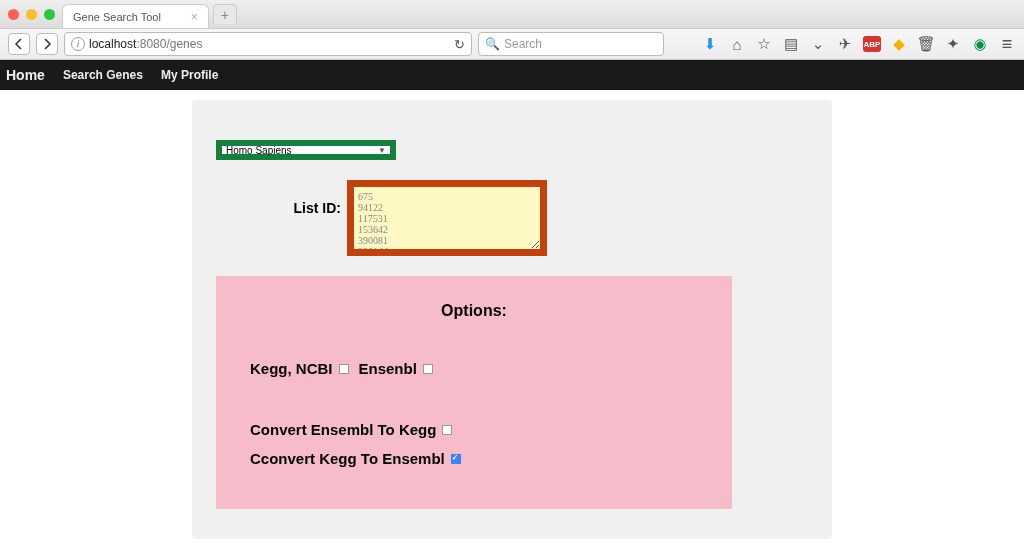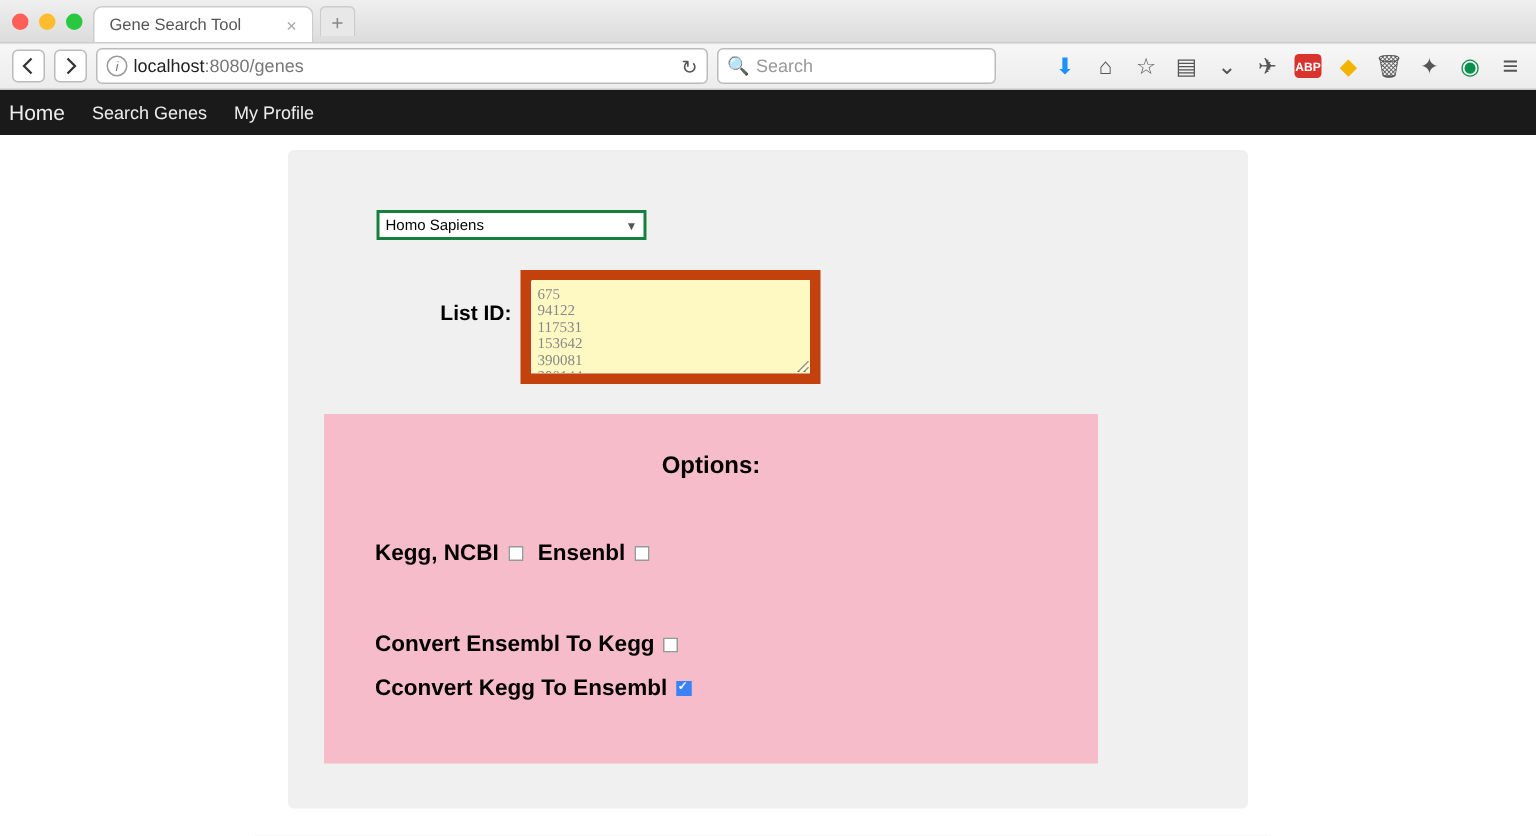--- a/index.html
+++ b/index.html
@@ -22,30 +22,30 @@
   .info-i { width:14px; height:14px; border:1px solid #999; border-radius:50%; display:inline-flex; align-items:center; justify-content:center; font-size:9px; color:#777; font-style:italic;}
   .url-text .host { color:#222; }
   .reload { color:#555; font-size:13px; cursor:pointer; margin-left:auto;}
   .search-field { flex:0 0 186px; height:24px; border:1px solid #bbb; border-radius:4px; background:#fff; display:flex; align-items:center; font-size:12px; color:#999; padding:0 6px; gap:4px;}
   .mag { font-size:12px; color:#888; }
   .tb-icons { display:flex; align-items:center; gap:9px; margin-left:auto; }
   .tb-icon { width:18px; height:18px; display:flex; align-items:center; justify-content:center; font-size:15px; color:#555; cursor:pointer;}
   .abp { background:#d9332e; color:#fff; font-size:8px; font-weight:bold; border-radius:3px; width:18px; height:16px;}
   .ham { font-size:18px; }
   
-  .sitebar { height:30px; background:#1a1a1a; display:flex; align-items:center; padding:0 6px; gap:18px; }
+  .sitebar { height:30px; background:#1a1a1a; display:flex; align-items:center; padding:0 6px; gap:18px;font-weight:bold; }
   .sitebar a { color:#eee; font-size:12px; text-decoration:none; cursor:pointer; }
   .sitebar a.home { font-size:14px; }
   
   .page { background:#fff; height:calc(557px - 28px - 32px - 30px); overflow:auto; padding-top:10px;}
   .panel { width:640px; margin:0 auto; background:#f0f0f0; border-radius:4px; padding:40px 24px 30px 24px; }
   .form-row { display:flex; align-items:flex-start; gap:6px; margin-bottom:20px; }
   .form-row .lbl { font-weight:bold; font-size:14px; width:120px; text-align:right; padding-top:2px;}
   .form-row.genes .lbl { padding-top:20px; }
-  .species-select { width:180px; height:20px; border:2px solid #15803d; background:#fff; font-size:10px; padding-left:4px; display:flex; align-items:center; justify-content:space-between; cursor:pointer;margin-left:35px;}
+  .species-select { width:180px; height:20px; border:6px solid #15803d; background:#fff; font-size:10px; padding-left:4px; display:flex; align-items:center; justify-content:space-between; cursor:pointer;}
   .species-select .caret { font-size:8px; color:#555; padding-right:4px;}
   .genes-area { width:200px; height:76px; border:7px solid #c2410c; background:#fef9c3; font-family:Liberation Serif, serif; font-size:10px; color:#888; padding:4px; resize:both; overflow:auto;}
   .options-box { background:#f7bcc9; width:516px; margin-left:0; margin-top:6px; padding:26px 34px 30px 34px; }
   .options-title { text-align:center; font-size:16px; font-weight:bold; margin-bottom:40px; }
   .opt-line { font-weight:bold; font-size:15px; margin:12px 0; display:flex; align-items:center; gap:4px; flex-wrap:wrap;}
   .chk { width:10px; height:10px; border:1px solid #999; background:#fff; display:inline-block; cursor:pointer; margin-left:2px; position:relative;}
   .chk.checked { background:#3b82f6; border-color:#3b82f6;}
   .chk.checked::after { content:"✓"; color:#fff; font-size:8px; position:absolute; top:-2px; left:0;}
 </style>
 </head>

